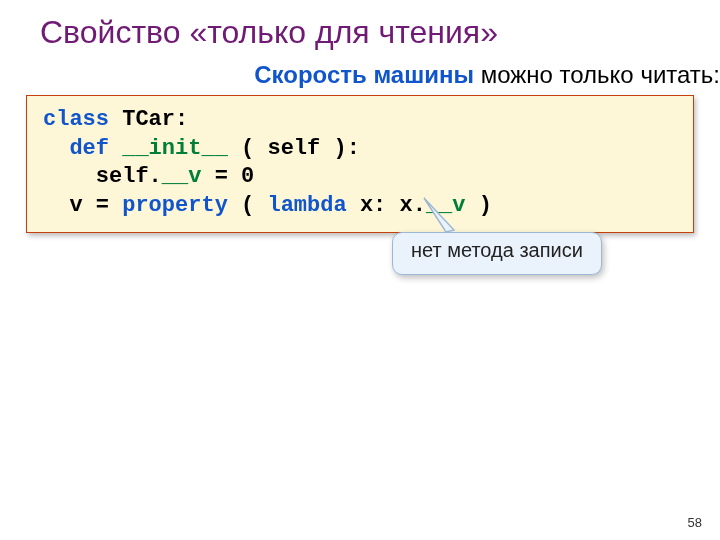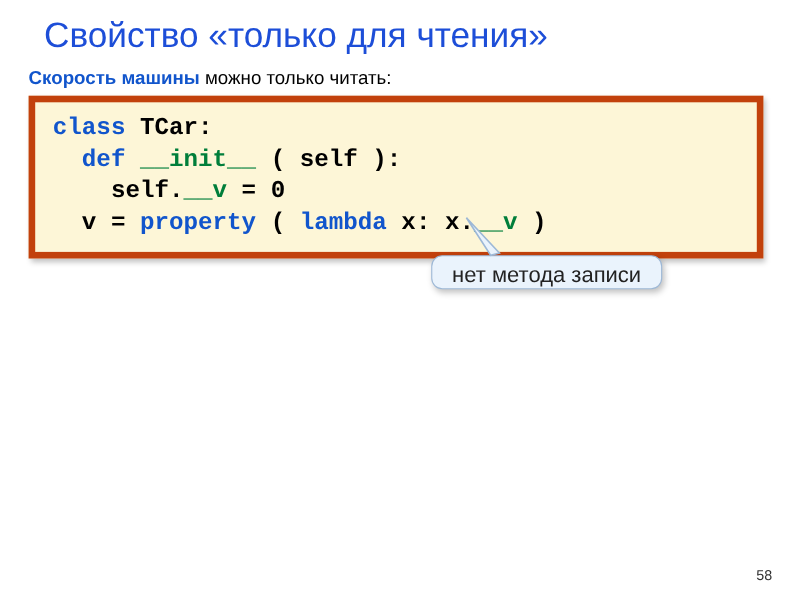--- a/index.html
+++ b/index.html
@@ -6,34 +6,35 @@
   body {
     width: 720px;
     height: 540px;
     background: #fff;
     font-family: Arial, Helvetica, sans-serif;
     position: relative;
     overflow: hidden;
   }
   .title {
     font-size: 32px;
-    color: #1d4ed8;
+    color: #701a75;
     padding: 14px 0 8px 40px;
     font-weight: 400;
   }
   .subtitle {
-    font-size: 17px;
+    font-size: 24px;
     color: #000;
     padding: 2px 0 0 26px;
+    text-align: right;
   }
   .subtitle .accent { color: #1155cc; font-weight: 700; }
   .code-block {
     margin: 6px 26px 0 26px;
     background: #fdf6d7;
-    border: 6px solid #c2410c;
+    border: 1px solid #c2410c;
     box-shadow: 2px 3px 5px rgba(0,0,0,0.25);
     padding: 10px 3px 12px 16px;
     font-family: "Courier New", Courier, monospace;
     font-size: 22px;
     line-height: 1.3;
     font-weight: 700;
     white-space: pre;
     color: #000;
   }
   .kw   { color: #1155cc; }
@@ -49,21 +50,21 @@
     position: absolute;
     top: -36px;
     left: 28px;
     width: 0; height: 0;
   }
   .pointer svg { display: block; }
   .callout {
     background: #eaf3fc;
     border: 1.5px solid #9db8d6;
     border-radius: 10px;
-    padding: 6px 18px 0 18px;
+    padding: 6px 18px 12px 18px;
     font-size: 20px;
     color: #222;
     box-shadow: 2px 3px 6px rgba(0,0,0,0.25);
     white-space: nowrap;
   }
   .page-num {
     position: absolute;
     bottom: 10px;
     right: 18px;
     font-size: 13px;

